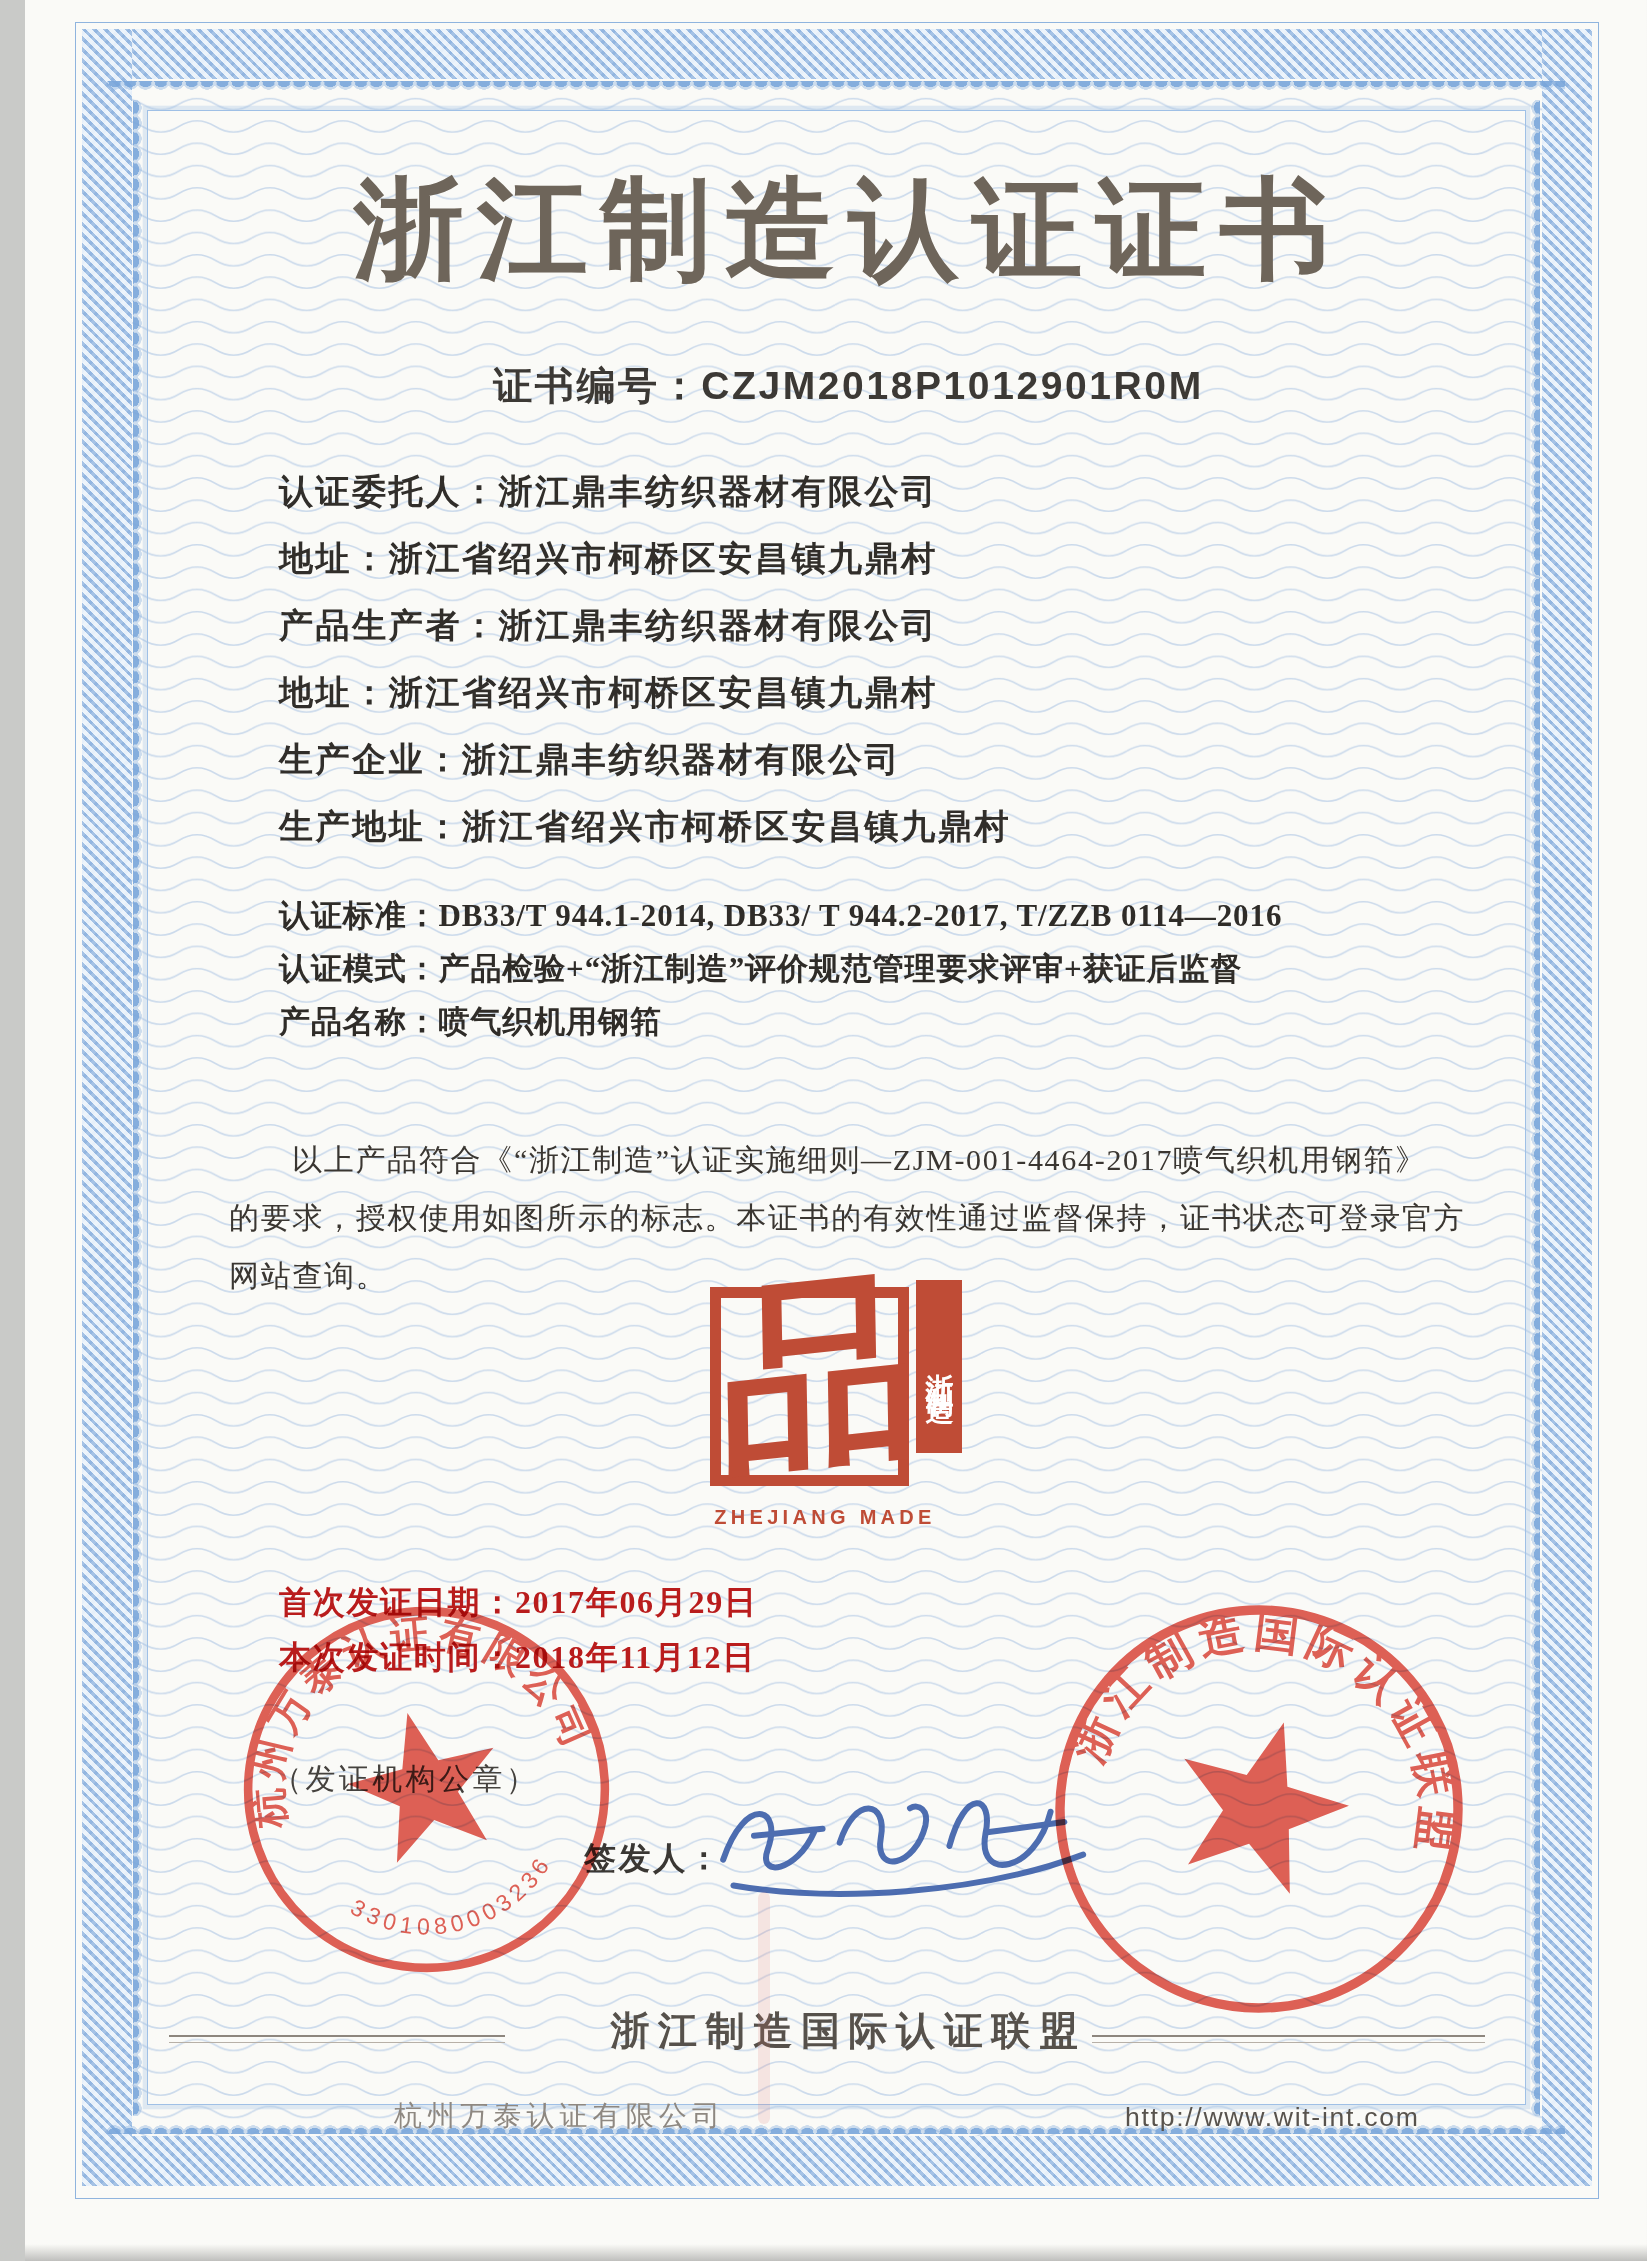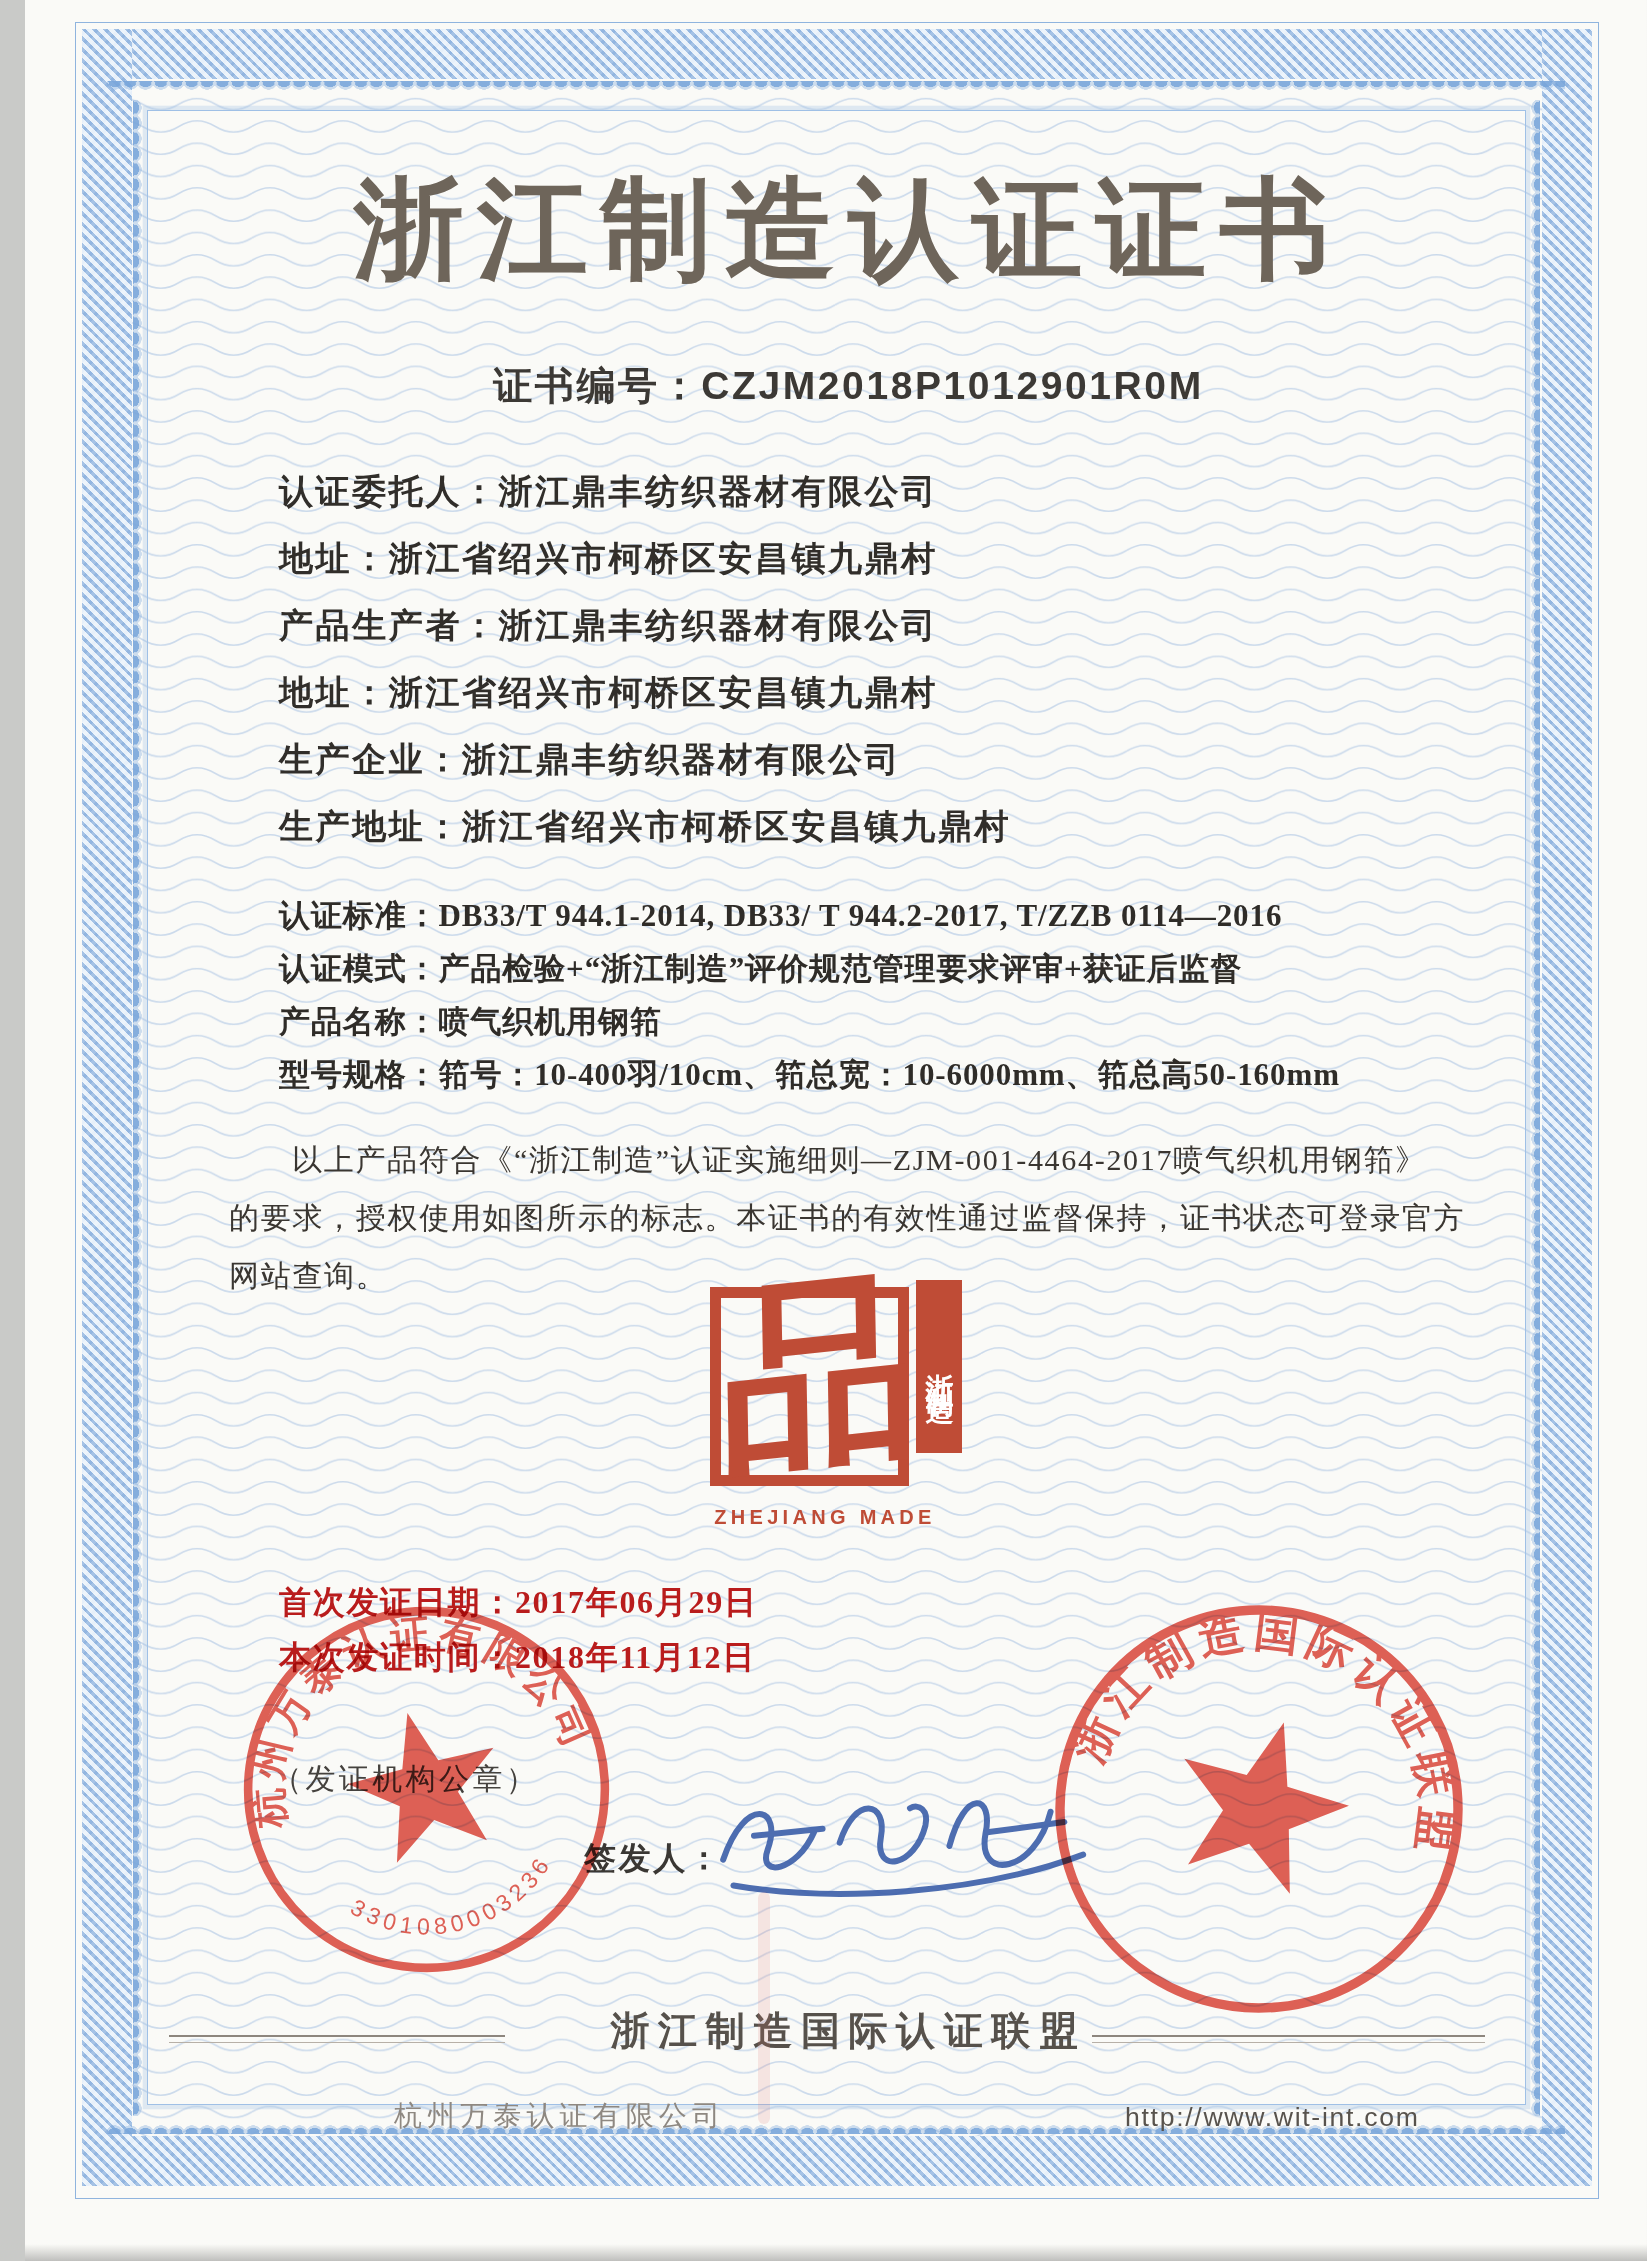--- a/index.html
+++ b/index.html
@@ -141,21 +141,20 @@
     <div class="party-row"><span>产品生产者：</span><span>浙江鼎丰纺织器材有限公司</span></div>
     <div class="party-row"><span>地址：</span><span>浙江省绍兴市柯桥区安昌镇九鼎村</span></div>
     <div class="party-row"><span>生产企业：</span><span>浙江鼎丰纺织器材有限公司</span></div>
     <div class="party-row"><span>生产地址：</span><span>浙江省绍兴市柯桥区安昌镇九鼎村</span></div>
   </div>
 
   <div class="details">
     <div class="detail-row"><span>认证标准：</span><span>DB33/T 944.1-2014, DB33/ T 944.2-2017, T/ZZB 0114—2016</span></div>
     <div class="detail-row"><span>认证模式：</span><span>产品检验+“浙江制造”评价规范管理要求评审+获证后监督</span></div>
     <div class="detail-row"><span>产品名称：</span><span>喷气织机用钢筘</span></div>
-    <div class="detail-row"><span>型号规格：</span><span>筘号：10-400羽/10cm、筘总宽：10-6000mm、筘总高50-160mm</span></div>
   </div>
 
   <div class="statement">
     <div class="s-line s-first">以上产品符合《“浙江制造”认证实施细则—ZJM-001-4464-2017喷气织机用钢筘》</div>
     <div class="s-line">的要求，授权使用如图所示的标志。本证书的有效性通过监督保持，证书状态可登录官方</div>
     <div class="s-line">网站查询。</div>
   </div>
 
   <div class="logo">
     <div class="logo-square"></div>

